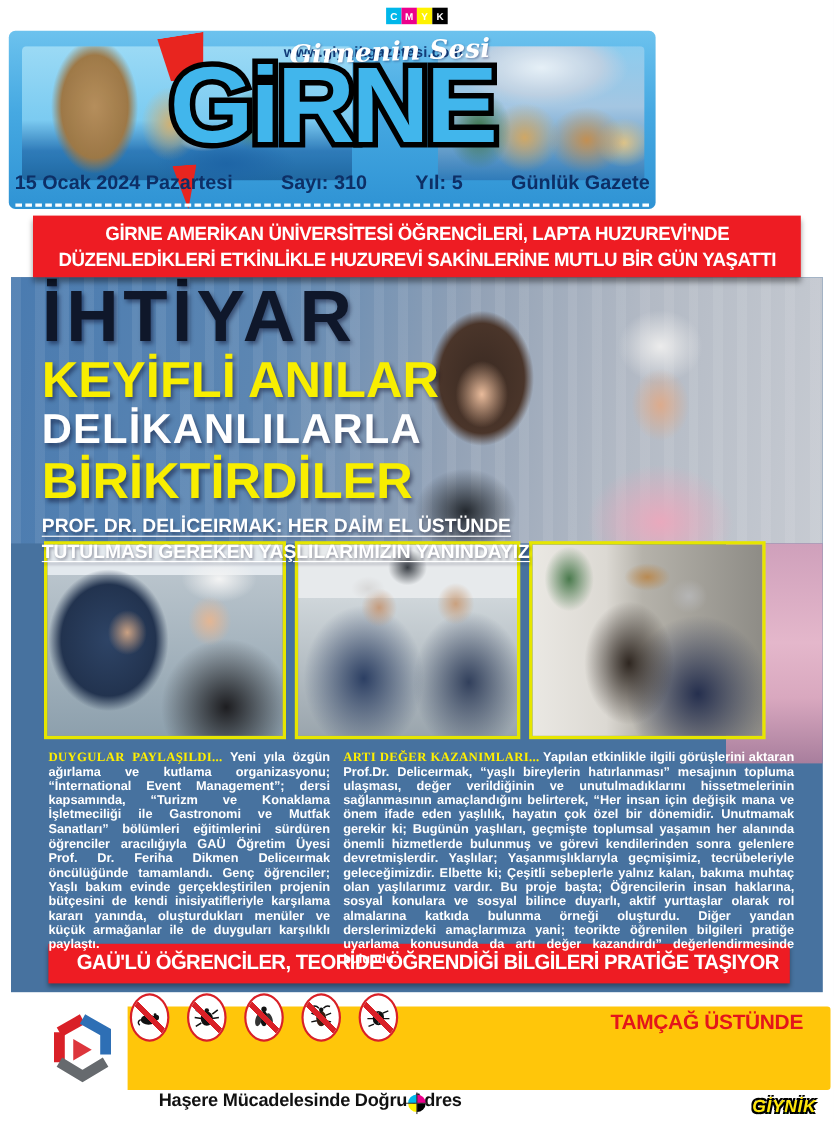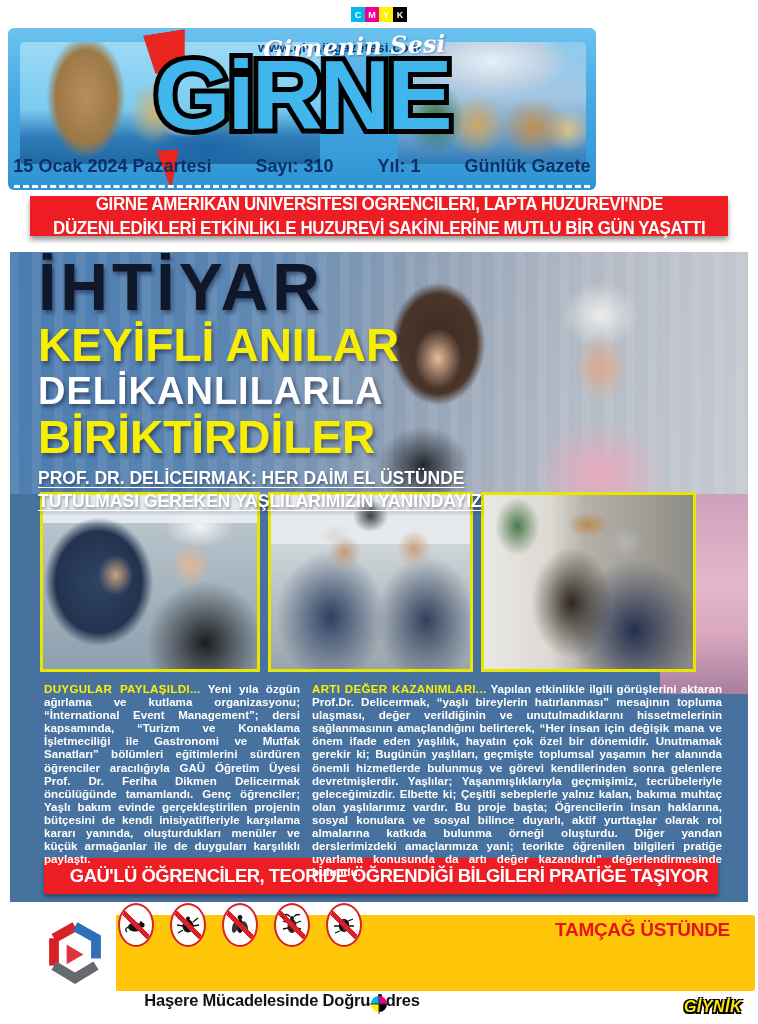--- a/index.html
+++ b/index.html
@@ -43,21 +43,21 @@
   .logo-fill { color:#41b6ec; }
   .logo-hat { position:absolute; left:32px; top:-12px; width:46px; height:40px; background:#e8251f;
     clip-path:polygon(4% 0, 96% 0, 82% 100%, 18% 100%); transform:rotate(-9deg); }
   .logo-drop { position:absolute; left:46px; top:106px; width:22px; height:40px; background:#e8251f;
     clip-path:polygon(0 0, 100% 0, 54% 100%); transform:rotate(-4deg); z-index:5; }
   .dateline { position:absolute; left:0; right:0; bottom:13px; display:flex; justify-content:center; gap:44px;
     font-size:18px; font-weight:bold; color:#0d2f66; }
   .dash-line { position:absolute; left:6px; right:6px; bottom:2px; border-top:3px dashed #ffffff; }
 
   
-  .top-banner { position:absolute; left:30px; top:196px; width:698px; height:40px; background:#ee1c23;
+  .top-banner { position:absolute; left:30px; top:196px; width:698px; height:56px; background:#ee1c23;
     display:flex; flex-direction:column; align-items:center; justify-content:center;
     box-shadow:0 4px 5px rgba(0,0,0,.4); z-index:6; }
   .top-banner div { color:#fff; font-weight:900; font-size:17.5px; line-height:1.4; letter-spacing:-.4px;
     white-space:nowrap; transform:scaleX(.97); }
 
   
   .story { position:absolute; left:10px; top:252px; width:738px; height:650px; background:#47729f; overflow:hidden; }
   .hero-photo { position:absolute; left:0; top:0; right:0; height:242px;
     background:
       radial-gradient(64px 54px at 56% 88%, #23282e 0%, rgba(35,40,46,0) 72%),
@@ -104,21 +104,21 @@
       radial-gradient(30px 18px at 50% 17%, #b98a52 0%, rgba(185,138,82,0) 70%),
       radial-gradient(58px 80px at 42% 62%, #2e2620 0%, rgba(46,38,32,0) 70%),
       radial-gradient(24px 22px at 68% 27%, #b5b5b5 0%, rgba(181,181,181,0) 70%),
       radial-gradient(88px 96px at 72% 78%, #252f4e 0%, rgba(37,47,78,0) 74%),
       linear-gradient(90deg,#eae8e3 0%,#dcd9d3 32%,#b5b2aa 48%,#8e8c86 100%); }
 
   .columns { position:absolute; left:34px; top:430px; right:26px; display:flex; gap:12px; z-index:3; }
   .col { color:#ffffff; font-size:11.6px; line-height:1.13; font-weight:600; text-align:justify; }
   .col-1 { flex:0 0 256px; }
   .col-2 { flex:1; }
-  .lead-in { color:#ffef00; font-weight:800; letter-spacing:.3px; }
+  .lead-in { color:#ffef00; font-weight:800; letter-spacing:.3px;font-family:Liberation Serif, serif; }
 
   .bottom-banner { position:absolute; left:34px; right:30px; top:606px; height:36px; background:#ee1c23;
     display:flex; align-items:center; justify-content:flex-end; box-shadow:0 3px 4px rgba(0,0,0,.35); }
   .bottom-banner div { color:#fff; font-weight:900; font-size:19px; letter-spacing:-.5px; white-space:nowrap; transform:scaleX(.97); }
 
   
   .ad { position:absolute; left:0; top:905px; width:758px; height:119px; background:#fff; }
   .ad-yellow { position:absolute; left:86px; top:10px; right:3px; height:76px; background:#ffc60a; border-radius:3px; }
   .ad-logo-box { position:absolute; left:34px; top:0px; width:82px; height:96px; background:#fff;
     display:flex; align-items:center; justify-content:center; }
@@ -157,21 +157,21 @@
     <div class="tagline">Girnenin Sesi</div>
     <div class="logo-box">
       <div class="logo-hat"></div>
       <div class="logo-layer logo-stroke">GiRNE</div>
       <div class="logo-layer logo-fill">GiRNE</div>
       <div class="logo-drop"></div>
     </div>
     <div class="dateline">
       <span>15 Ocak 2024 Pazartesi</span>
       <span>Sayı: 310</span>
-      <span>Yıl: 1</span>
+      <span>Yıl: 5</span>
       <span>Günlük Gazete</span>
     </div>
     <div class="dash-line"></div>
   </div>
 
   <div class="top-banner">
     <div>GİRNE AMERİKAN ÜNİVERSİTESİ ÖĞRENCİLERİ, LAPTA HUZUREVİ'NDE</div>
     <div>DÜZENLEDİKLERİ ETKİNLİKLE HUZUREVİ SAKİNLERİNE MUTLU BİR GÜN YAŞATTI</div>
   </div>
 

